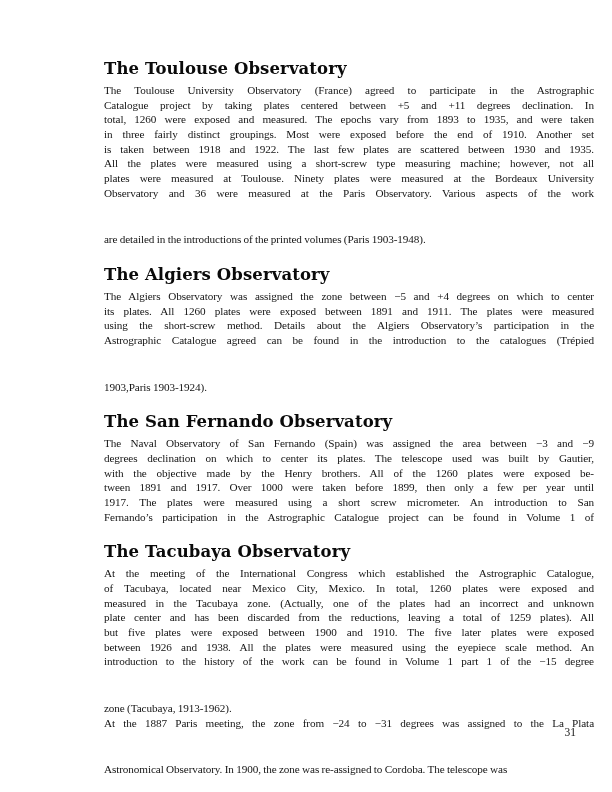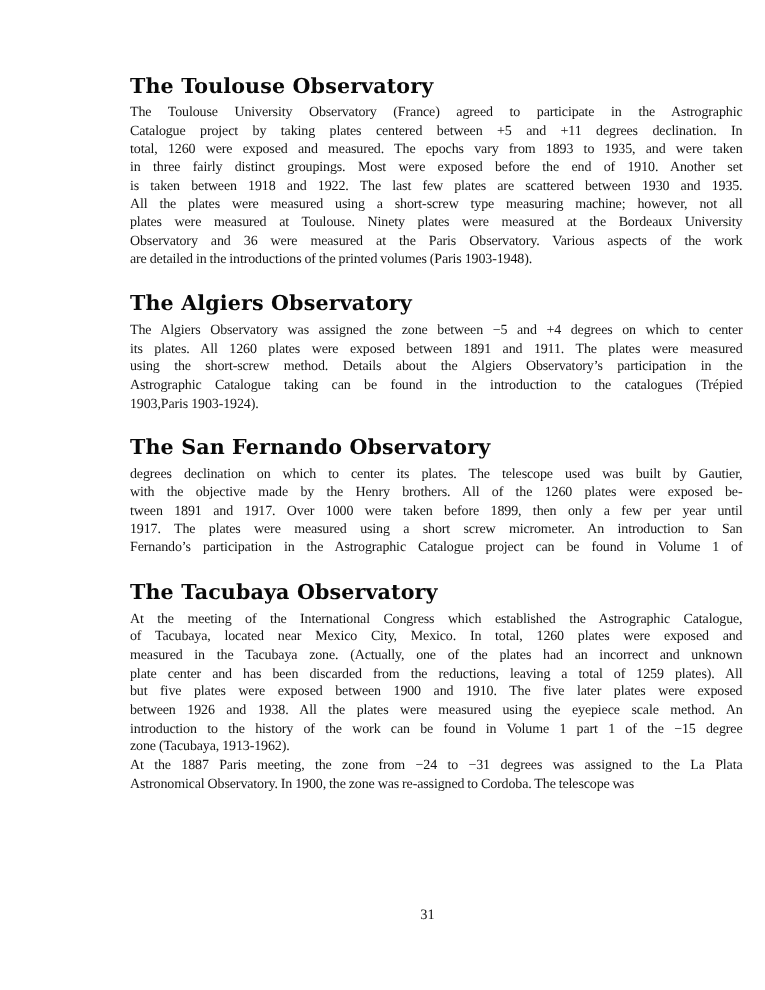--- a/index.html
+++ b/index.html
@@ -42,27 +42,28 @@
     line-height: 14.67px;
     letter-spacing: -0.1px;
     word-spacing: -0.3px;
     text-align: justify;
     text-align-last: justify;
     white-space: normal;
     color: #141414;
   }
   .line.last {
     text-align-last: left;
+    margin-top: 32px;
   }
   .footer {
     position: absolute;
-    left: 111px;
+    left: 100px;
     top: 722px;
     width: 490px;
-    text-align: center;
+    text-align: right;
   }
   .footer .pagenum {
     display: inline-block;
     transform: translateX(-14px);
     font-size: 11.5px;
     color: #141414;
   }
 </style>
 </head>
 <body>
@@ -82,27 +83,28 @@
           <div class="line">Observatory and 36 were measured at the Paris Observatory. Various aspects of the work</div>
           <div class="line last">are detailed in the introductions of the printed volumes (Paris 1903-1948).</div>
         </div>
       </section>
       <section class="section">
         <h2>The Algiers Observatory</h2>
         <div class="para">
           <div class="line">The Algiers Observatory was assigned the zone between −5 and +4 degrees on which to center</div>
           <div class="line">its plates. All 1260 plates were exposed between 1891 and 1911. The plates were measured</div>
           <div class="line">using the short-screw method. Details about the Algiers Observatory’s participation in the</div>
-          <div class="line">Astrographic Catalogue taking can be found in the introduction to the catalogues (Trépied</div>
+          <div class="line">Astrographic Catalogue agreed can be found in the introduction to the catalogues (Trépied</div>
           <div class="line last">1903,Paris 1903-1924).</div>
         </div>
       </section>
       <section class="section">
         <h2>The San Fernando Observatory</h2>
         <div class="para">
+          <div class="line">The Naval Observatory of San Fernando (Spain) was assigned the area between −3 and −9</div>
           <div class="line">degrees declination on which to center its plates. The telescope used was built by Gautier,</div>
           <div class="line">with the objective made by the Henry brothers. All of the 1260 plates were exposed be-</div>
           <div class="line">tween 1891 and 1917. Over 1000 were taken before 1899, then only a few per year until</div>
           <div class="line">1917. The plates were measured using a short screw micrometer. An introduction to San</div>
           <div class="line">Fernando’s participation in the Astrographic Catalogue project can be found in Volume 1 of</div>
         </div>
       </section>
       <section class="section">
         <h2>The Tacubaya Observatory</h2>
         <div class="para">

